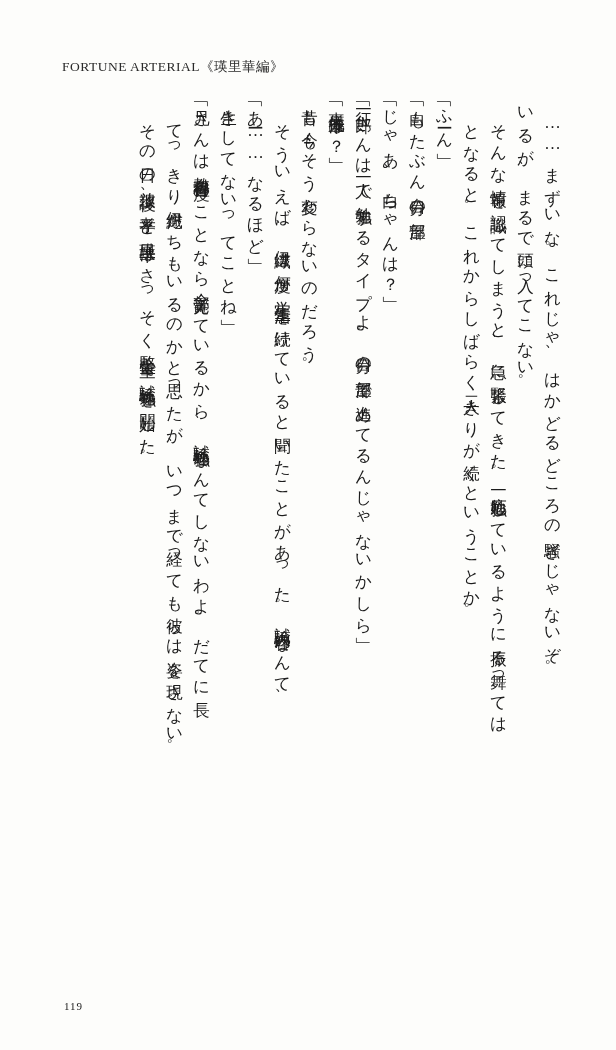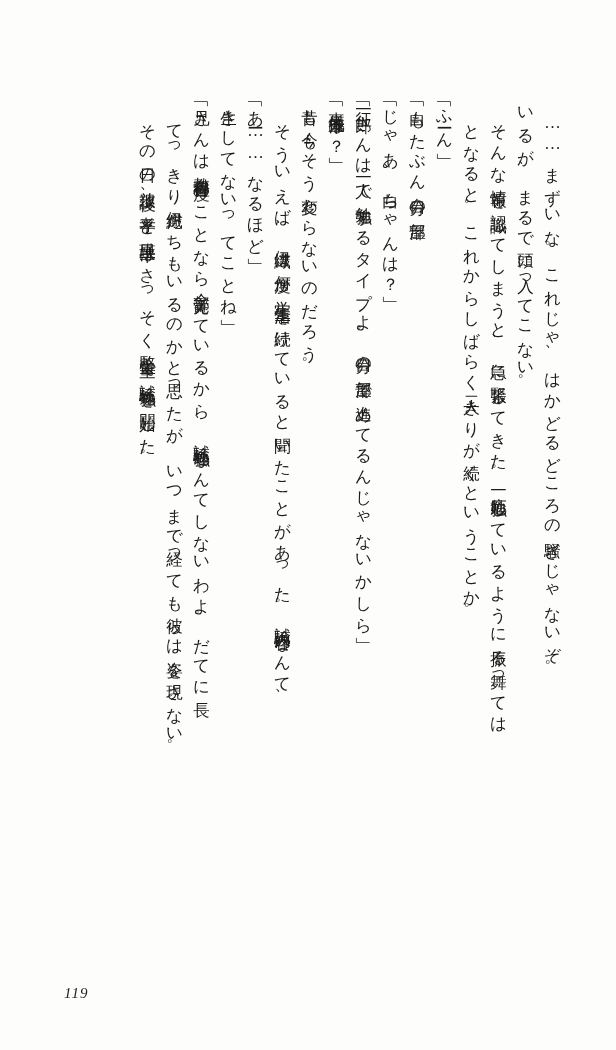--- a/index.html
+++ b/index.html
@@ -59,33 +59,33 @@
     white-space: nowrap;
   }
 
   
   .indent-1 { padding-top: 17px; }
   .indent-0 { padding-top: 0px; }
 
   .page-number {
     position: absolute;
     left: 64px;
-    bottom: 48px;
-    font-size: 15px;
+    bottom: 38px;
+    font-size: 11px;
     letter-spacing: 1px;
     color: #232323;
     font-family: "Liberation Serif", "DejaVu Serif", serif;
-    font-style: italic;
   }
 </style>
 </head>
 <body>
 
 <div class="page">
 
+  <div class="running-head">FORTUNE ARTERIAL《瑛里華編》</div>
 
   <div class="vtext">
     <div class="vline indent-1">その日の放課後、孝平と瑛里華はさっそく監督生室で試験勉強を開始した。</div>
     <div class="vline indent-1">てっきり伊織たちもいるのかと思ったが、いつまで経っても彼らは姿を現さない。</div>
     <div class="vline indent-0">「兄さんは教科書程度のことなら全部覚えているから、試験勉強なんてしないわよ。だてに長</div>
     <div class="vline indent-0">生きしてないってことね」</div>
     <div class="vline indent-0">「あー……なるほど」</div>
     <div class="vline indent-1">そういえば、伊織は何度か学生生活を続けていると聞いたことがあった。試験内容なんて、</div>
     <div class="vline indent-0">昔も今もそう変わらないのだろう。</div>
     <div class="vline indent-0">「東儀先輩は？」</div>

